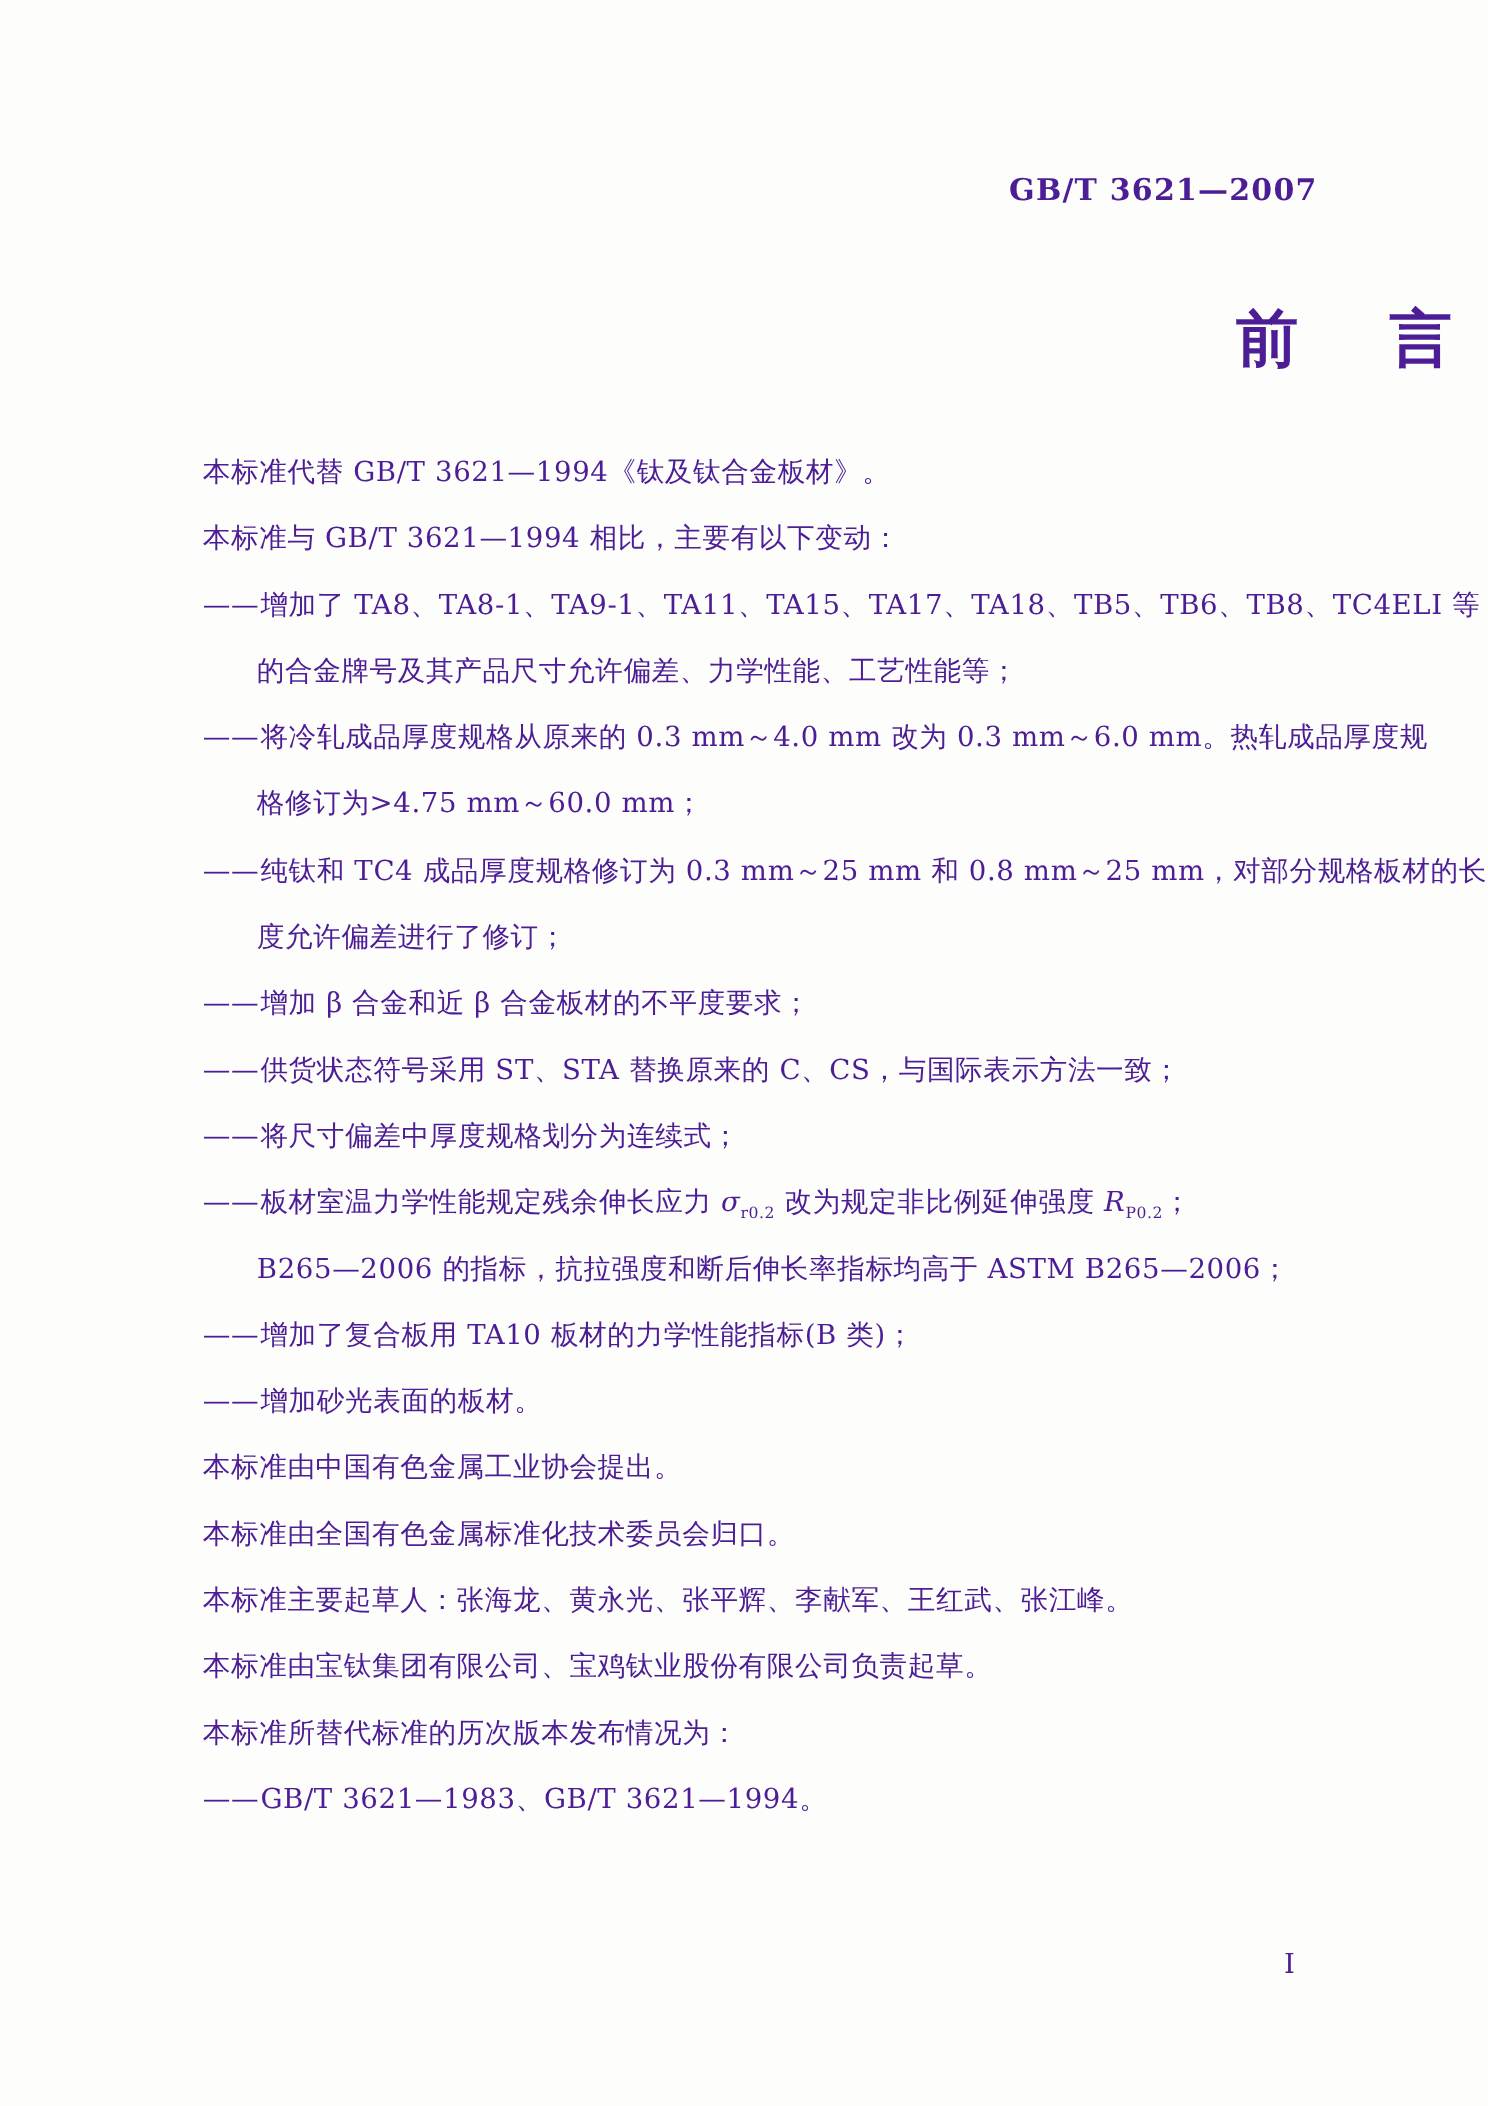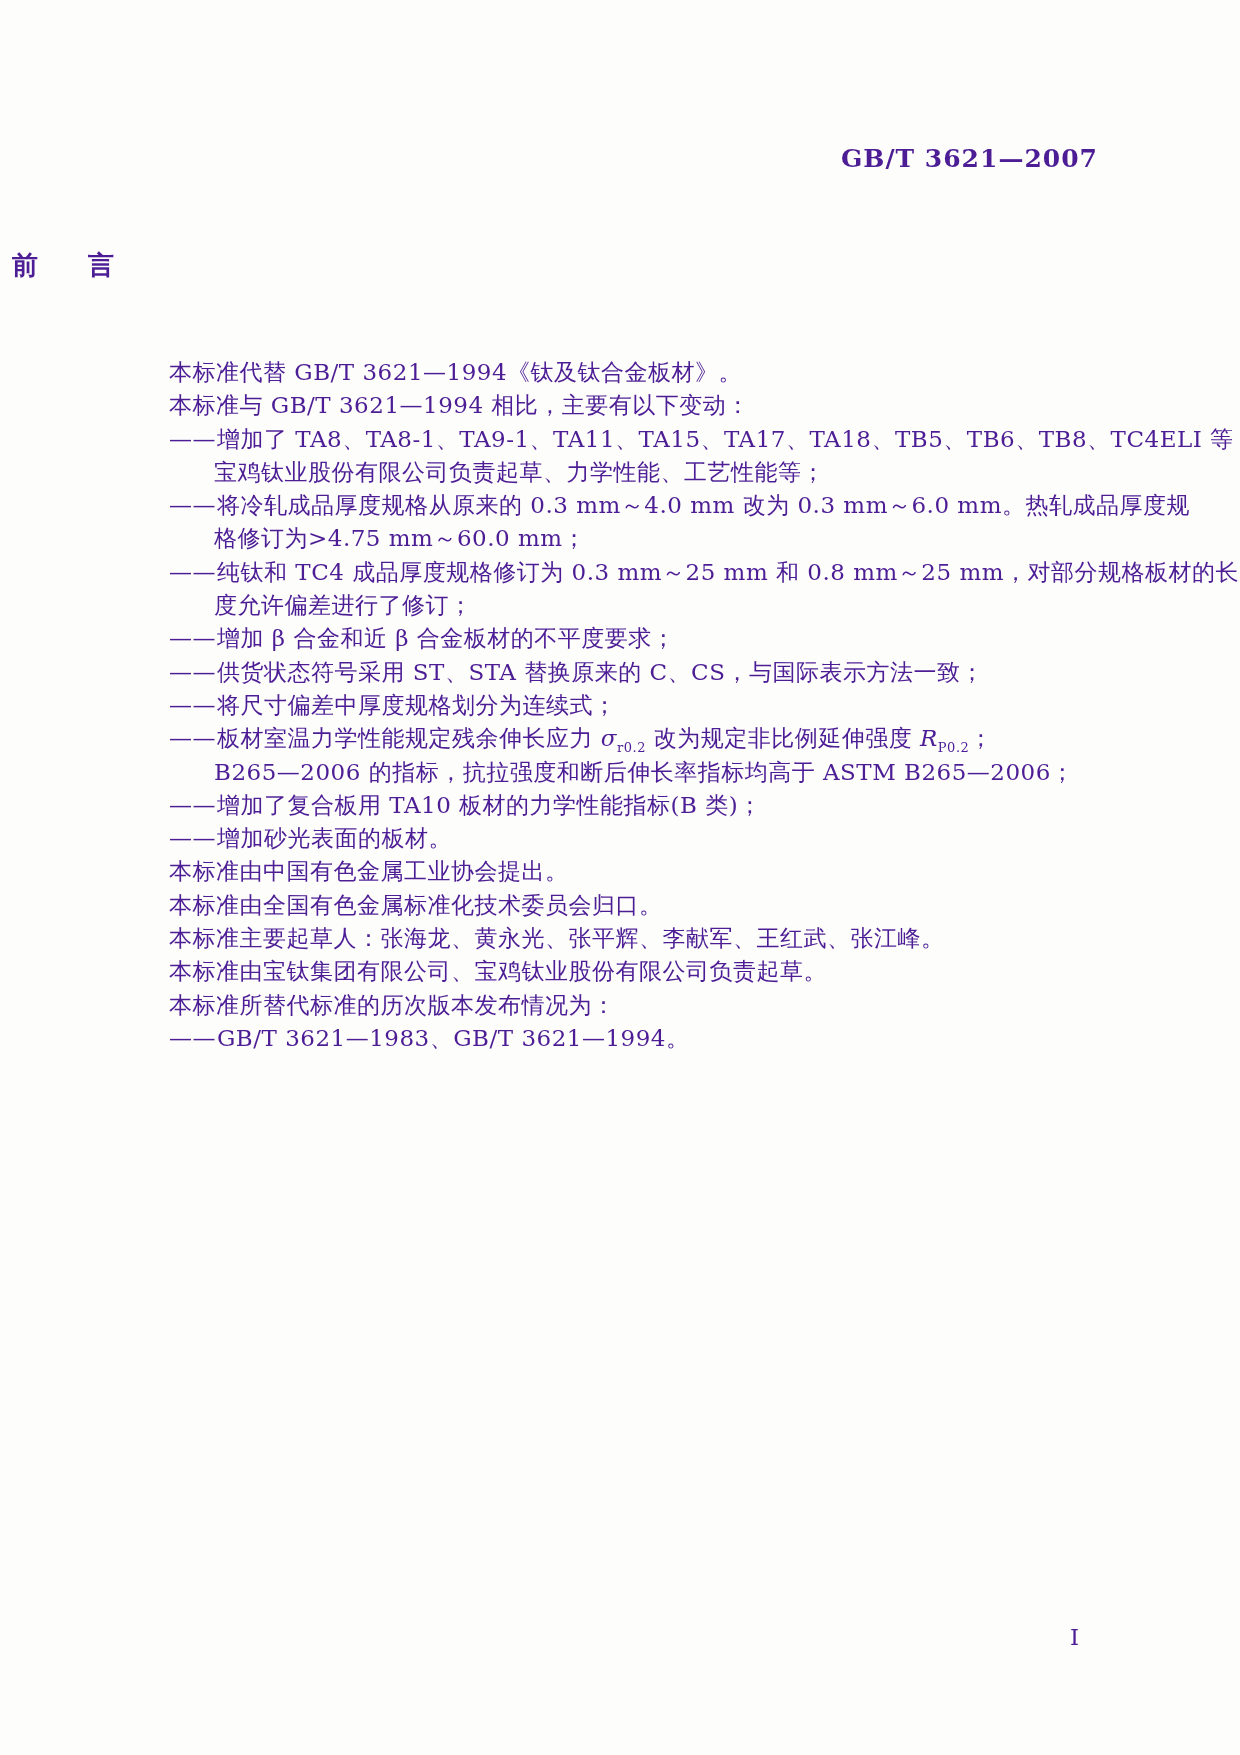--- a/index.html
+++ b/index.html
@@ -18,38 +18,39 @@
     left: 0;
     width: 1098px;
     text-align: right;
     font-size: 25px;
     font-weight: bold;
     letter-spacing: 1px;
   }
   .title {
     position: absolute;
     top: 248px;
-    left: 12px;
+    left: 0;
     width: 1222px;
-    text-align: left;
-    font-size: 26px;
+    text-align: right;
+    font-size: 52px;
     font-weight: bold;
     letter-spacing: 12px;
   }
   .body {
     position: absolute;
     left: 169px;
     top: 356px;
     width: 940px;
   }
   .line {
     font-size: 23px;
     line-height: 33.3px;
     white-space: nowrap;
     letter-spacing: 0.5px;
+    margin-top: 22px;
   }
   .line.cont { padding-left: 45px; }
   .dash { margin-right: 1px; }
   sub { font-size: 13px; line-height: 0; }
   .it { font-style: italic; }
   .pageno {
     position: absolute;
     left: 1070px;
     top: 1624px;
     font-size: 23px;
@@ -60,21 +61,21 @@
 
 <div class="page" style="background: rgb(253, 253, 251); color: #4c1d95; padding-left: 24px;">
   <div class="header">GB/T 3621—2007</div>
 
   <div class="title">前　言</div>
 
   <div class="body">
       <div class="line para"><span>本标准代替 GB/T 3621—1994《钛及钛合金板材》。</span></div>
       <div class="line para"><span>本标准与 GB/T 3621—1994 相比，主要有以下变动：</span></div>
       <div class="line dash"><span class="dash">——</span><span>增加了 TA8、TA8-1、TA9-1、TA11、TA15、TA17、TA18、TB5、TB6、TB8、TC4ELI 等 11 个新</span></div>
-      <div class="line cont"><span>宝鸡钛业股份有限公司负责起草、力学性能、工艺性能等；</span></div>
+      <div class="line cont"><span>的合金牌号及其产品尺寸允许偏差、力学性能、工艺性能等；</span></div>
       <div class="line dash"><span class="dash">——</span><span>将冷轧成品厚度规格从原来的 0.3 mm～4.0 mm 改为 0.3 mm～6.0 mm。热轧成品厚度规</span></div>
       <div class="line cont"><span>格修订为&gt;4.75 mm～60.0 mm；</span></div>
       <div class="line dash"><span class="dash">——</span><span>纯钛和 TC4 成品厚度规格修订为 0.3 mm～25 mm 和 0.8 mm～25 mm，对部分规格板材的长</span></div>
       <div class="line cont"><span>度允许偏差进行了修订；</span></div>
       <div class="line dash"><span class="dash">——</span><span>增加 β 合金和近 β 合金板材的不平度要求；</span></div>
       <div class="line dash"><span class="dash">——</span><span>供货状态符号采用 ST、STA 替换原来的 C、CS，与国际表示方法一致；</span></div>
       <div class="line dash"><span class="dash">——</span><span>将尺寸偏差中厚度规格划分为连续式；</span></div>
       <div class="line dash"><span class="dash">——</span><span>板材室温力学性能规定残余伸长应力 </span><span class="it">σ</span><sub>r0.2</sub><span> 改为规定非比例延伸强度 </span><span class="it">R</span><sub>P0.2</sub><span>；</span></div>
       <div class="line cont"><span>B265—2006 的指标，抗拉强度和断后伸长率指标均高于 ASTM B265—2006；</span></div>
       <div class="line dash"><span class="dash">——</span><span>增加了复合板用 TA10 板材的力学性能指标(B 类)；</span></div>

